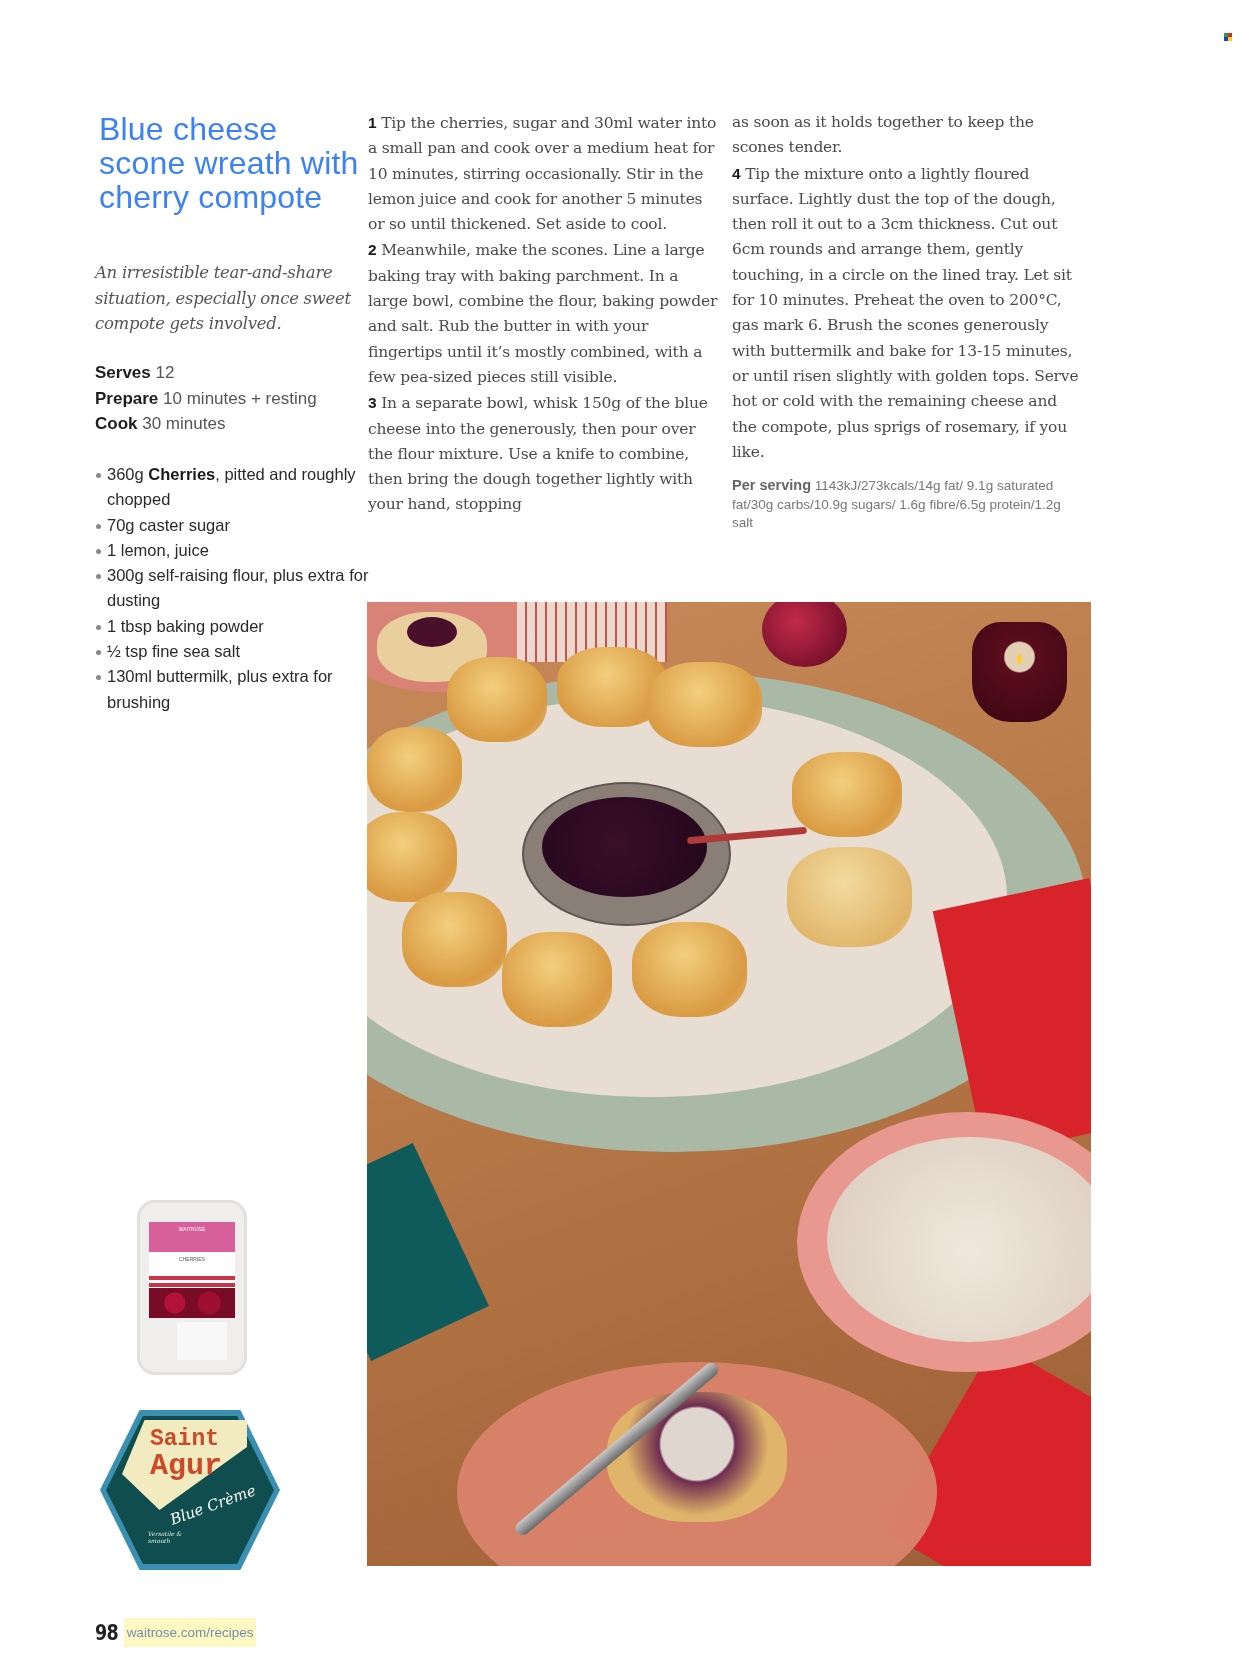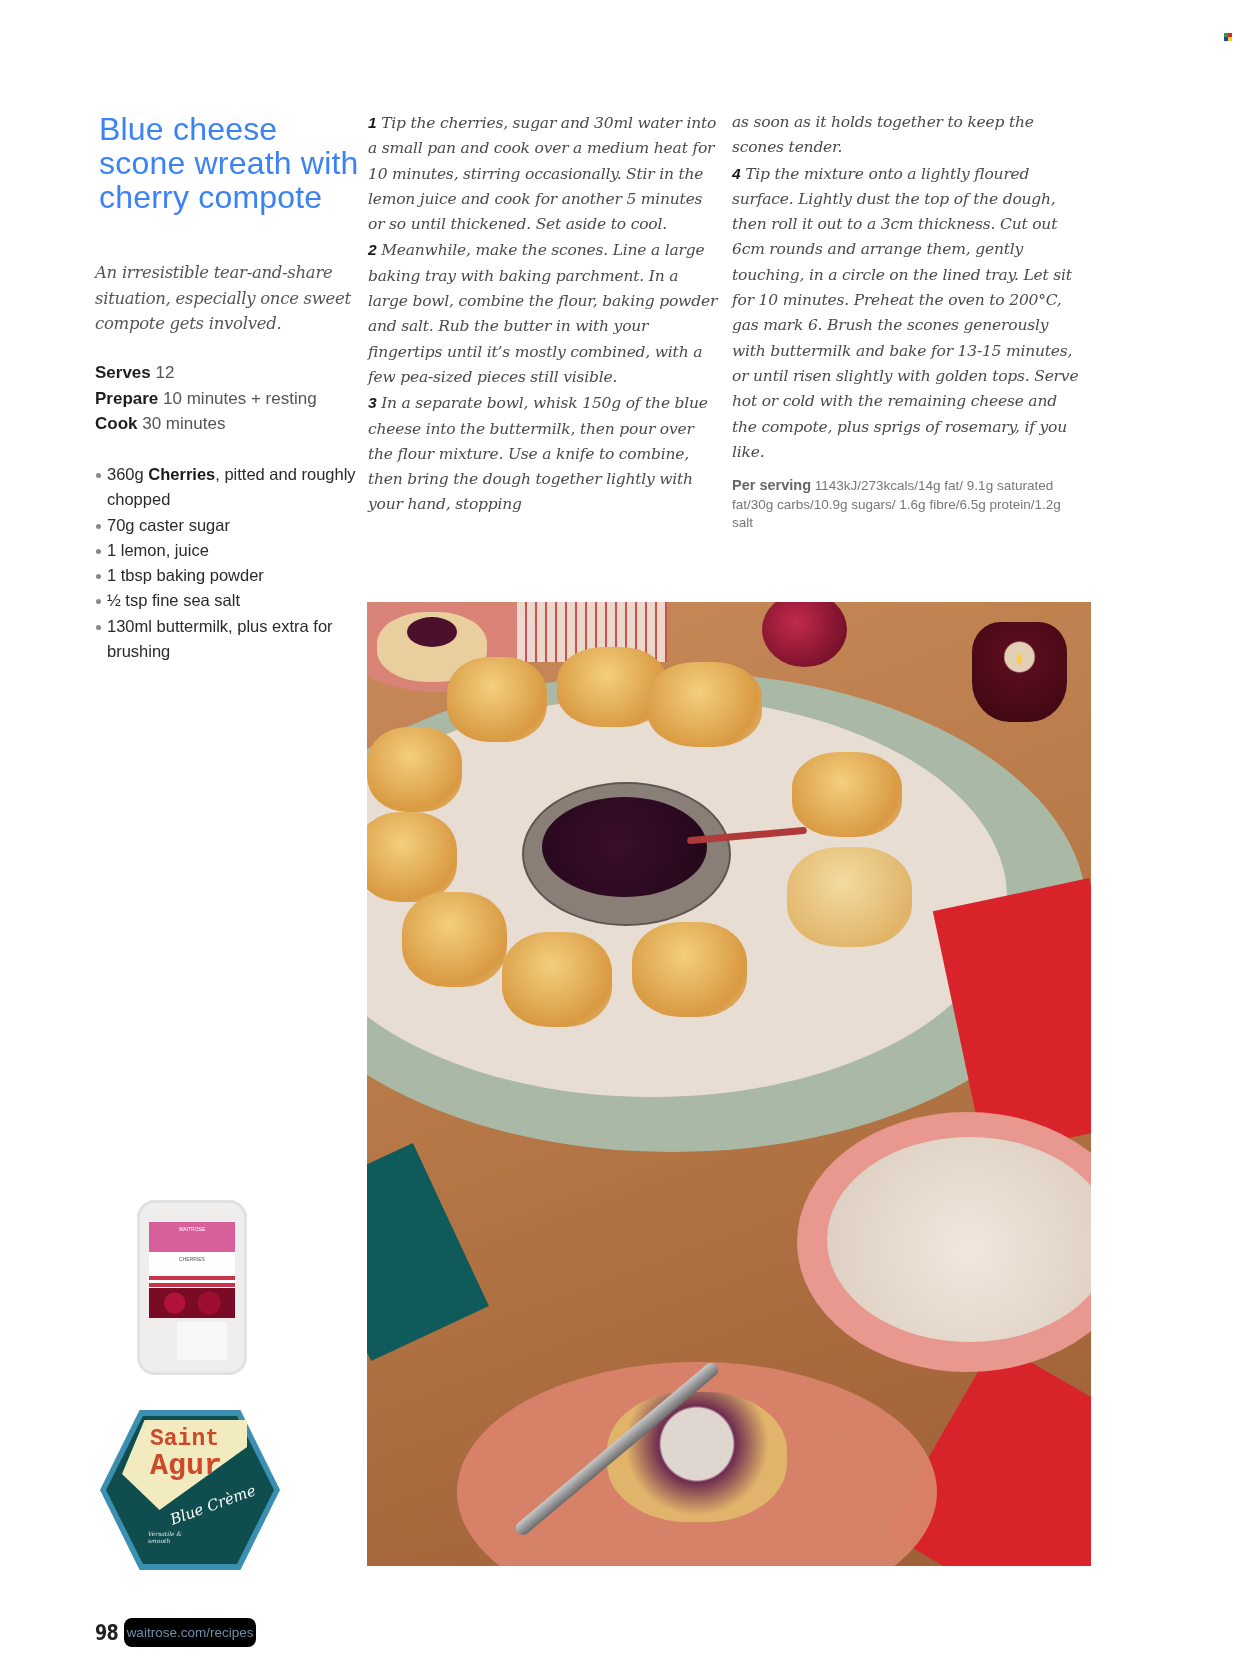--- a/index.html
+++ b/index.html
@@ -1,18 +1,18 @@
 <!DOCTYPE html>
 <html><head>
 <meta charset="utf-8">
 <style>
   html,body{margin:0;padding:0;background:#fff;}
   body{width:1250px;height:1667px;position:relative;overflow:hidden;color:#222;}
   .sans{font-family:"Liberation Sans","DejaVu Sans",sans-serif;}
-  .serif{font-family:"DejaVu Serif","Liberation Serif",serif;font-style:italic;}
+  .serif{font-family:"DejaVu Serif","Liberation Serif",serif;}
   .corner-mark{position:absolute;left:1224px;top:33px;width:8px;height:8px;display:grid;grid-template-columns:4px 4px;}
   .corner-mark span{display:block;width:4px;height:4px;}
   .title{position:absolute;left:95px;top:108px;width:270px;font-size:32px;line-height:34px;font-weight:400;margin:4px;color:#3b82f6;letter-spacing:0.2px;}
   .intro{position:absolute;left:95px;top:260px;width:275px;font-style:italic;font-size:16.5px;line-height:25.5px;color:#555;letter-spacing:-0.3px;}
   .meta{position:absolute;left:95px;top:360px;width:280px;font-size:17px;line-height:25.5px;color:#555;}
   .meta b{color:#1e1e1e;font-weight:700;}
   .ingredients{position:absolute;left:95px;top:462px;width:280px;margin:0;padding:0;list-style:none;font-size:16.5px;line-height:25.3px;color:#2a2a2a;}
   .ingredients li{position:relative;padding-left:12px;}
   .ingredients li::before{content:"";position:absolute;left:1px;top:11px;width:5px;height:5px;border-radius:50%;background:#888;}
   .ingredients b{font-weight:700;color:#1a1a1a;}
@@ -20,21 +20,21 @@
   .method p{margin:0;}
   .method .num{font-weight:700;color:#1a1a1a;}
   .col2{left:368px;width:350px;}
   .col3{left:732px;width:350px;}
   .nutrition{position:absolute;left:732px;top:476px;width:350px;font-size:13.5px;line-height:18.5px;color:#777;}
   .nutrition b{color:#666;font-weight:700;font-size:14.5px;}
   .photo{position:absolute;left:367px;top:602px;width:724px;height:964px;overflow:hidden;background:linear-gradient(160deg,#c88a5a 0%,#b97a49 40%,#9c5e35 100%);}
   .photo div{position:absolute;}
   .pagefoot{position:absolute;left:95px;top:1618px;display:flex;align-items:center;gap:6px;}
   .pagenum{font-family:"DejaVu Sans",sans-serif;font-weight:700;font-size:22px;letter-spacing:-1px;color:#222;transform:scaleX(0.8);transform-origin:left;margin-right:-6px;}
-  .url{font-size:13.5px;color:#6f8fa8;background:#000000;padding:7px 3px;border-radius:8px;}
+  .url{font-size:13.5px;color:#6f8fa8;background:#fef9c3;padding:7px 3px;}
   .pack{position:absolute;}
 </style>
 </head>
 <body>
 
 <div class="corner-mark">
   <span style="background:#2e9e3e"></span>
     <span style="background:#d62828"></span>
   <span style="background:#1d3fb8"></span>
     <span style="background:#f2d21b"></span>
@@ -47,29 +47,30 @@
 <div class="meta sans">
   <div><b>Serves</b> <span>12</span></div>
   <div><b>Prepare</b> <span>10 minutes + resting</span></div>
   <div><b>Cook</b> <span>30 minutes</span></div>
 </div>
 
 <ul class="ingredients sans">
   <li><span>360g </span><b>Cherries</b><span>, pitted and roughly chopped</span></li>
   <li><span>70g caster sugar</span></li>
   <li><span>1 lemon, juice</span></li>
+  <li><span>300g self-raising flour, plus extra for dusting</span></li>
   <li><span>1 tbsp baking powder</span></li>
   <li><span>½ tsp fine sea salt</span></li>
   <li><span>130ml buttermilk, plus extra for brushing</span></li>
 </ul>
 
 <div class="method col2 serif">
   <p><span class="num sans">1</span> <span>Tip the cherries, sugar and 30ml water into a small pan and cook over a medium heat for 10 minutes, stirring occasionally. Stir in the lemon juice and cook for another 5 minutes or so until thickened. Set aside to cool.</span></p>
   <p><span class="num sans">2</span> <span>Meanwhile, make the scones. Line a large baking tray with baking parchment. In a large bowl, combine the flour, baking powder and salt. Rub the butter in with your fingertips until it’s mostly combined, with a few pea-sized pieces still visible.</span></p>
-  <p><span class="num sans">3</span> <span>In a separate bowl, whisk 150g of the blue cheese into the buttermilk, then pour over the flour mixture. Use a knife to combine, then bring the dough together lightly with your hand, stopping</span></p>
+  <p><span class="num sans">3</span> <span>In a separate bowl, whisk 150g of the blue cheese into the generously, then pour over the flour mixture. Use a knife to combine, then bring the dough together lightly with your hand, stopping</span></p>
 </div>
 
 <div class="method col3 serif">
   <p><span>as soon as it holds together to keep the scones tender.</span></p>
   <p><span class="num sans">4</span> <span>Tip the mixture onto a lightly floured surface. Lightly dust the top of the dough, then roll it out to a 3cm thickness. Cut out 6cm rounds and arrange them, gently touching, in a circle on the lined tray. Let sit for 10 minutes. Preheat the oven to 200°C, gas mark 6. Brush the scones generously with buttermilk and bake for 13-15 minutes, or until risen slightly with golden tops. Serve hot or cold with the remaining cheese and the compote, plus sprigs of rosemary, if you like.</span></p>
 </div>
 
 <div class="nutrition sans">
   <b>Per serving</b> <span>1143kJ/273kcals/14g fat/ 9.1g saturated fat/30g carbs/10.9g sugars/ 1.6g fibre/6.5g protein/1.2g salt</span>
 </div>

